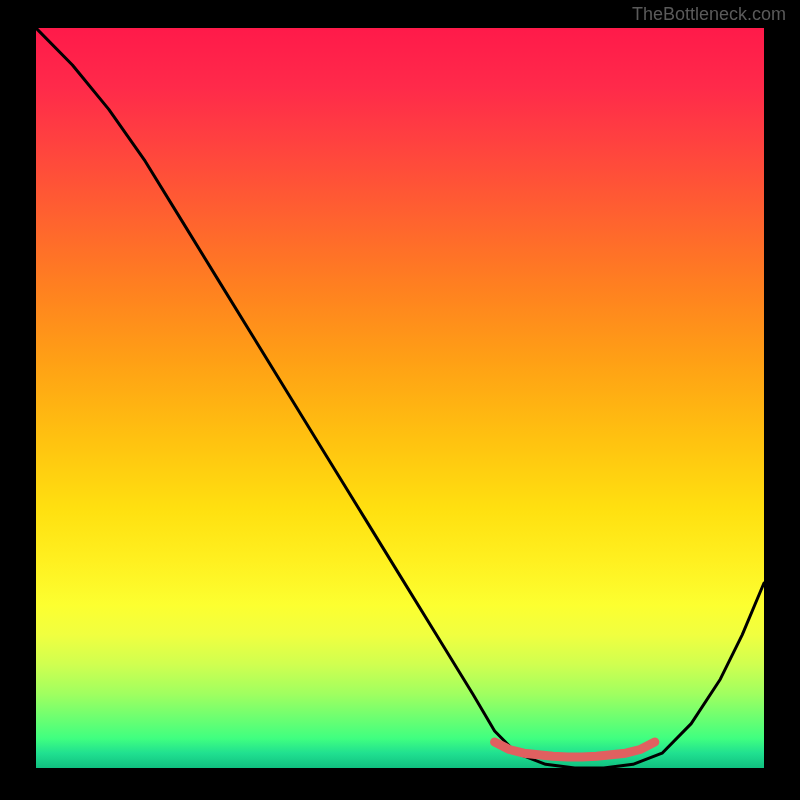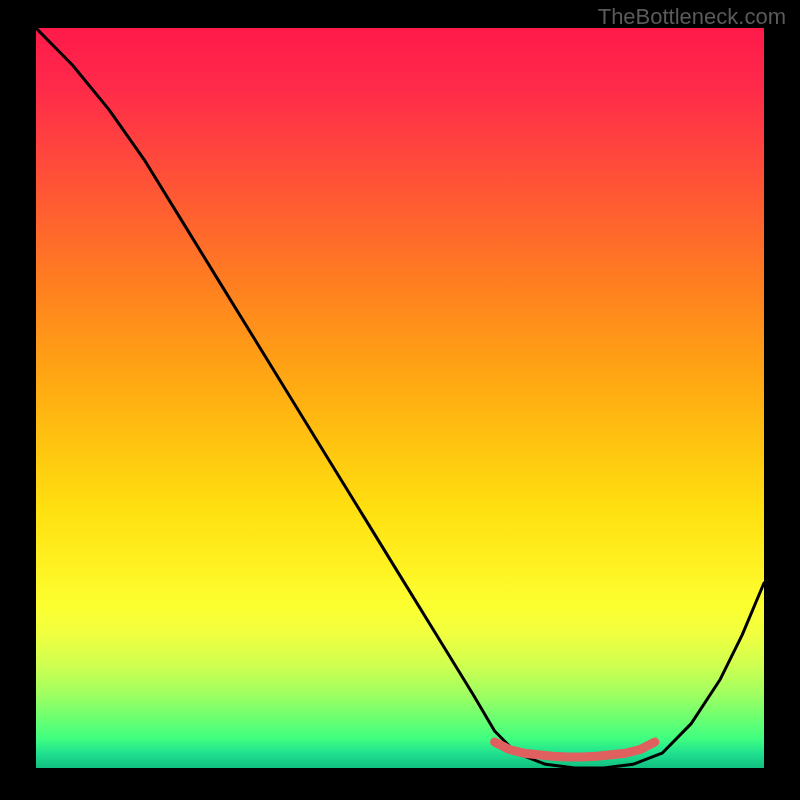--- a/index.html
+++ b/index.html
@@ -8,21 +8,21 @@
     height: 800px;
     background: #000;
     position: relative;
     font-family: Arial, sans-serif;
   }
   .watermark {
     position: absolute;
     top: 4px;
     right: 14px;
     color: #5a5a5a;
-    font-size: 22px;
+    font-size: 18px;
     font-weight: 500;
     z-index: 10;
   }
   .plot-area {
     position: absolute;
     left: 36px;
     top: 28px;
     width: 728px;
     height: 740px;
     overflow: hidden;

